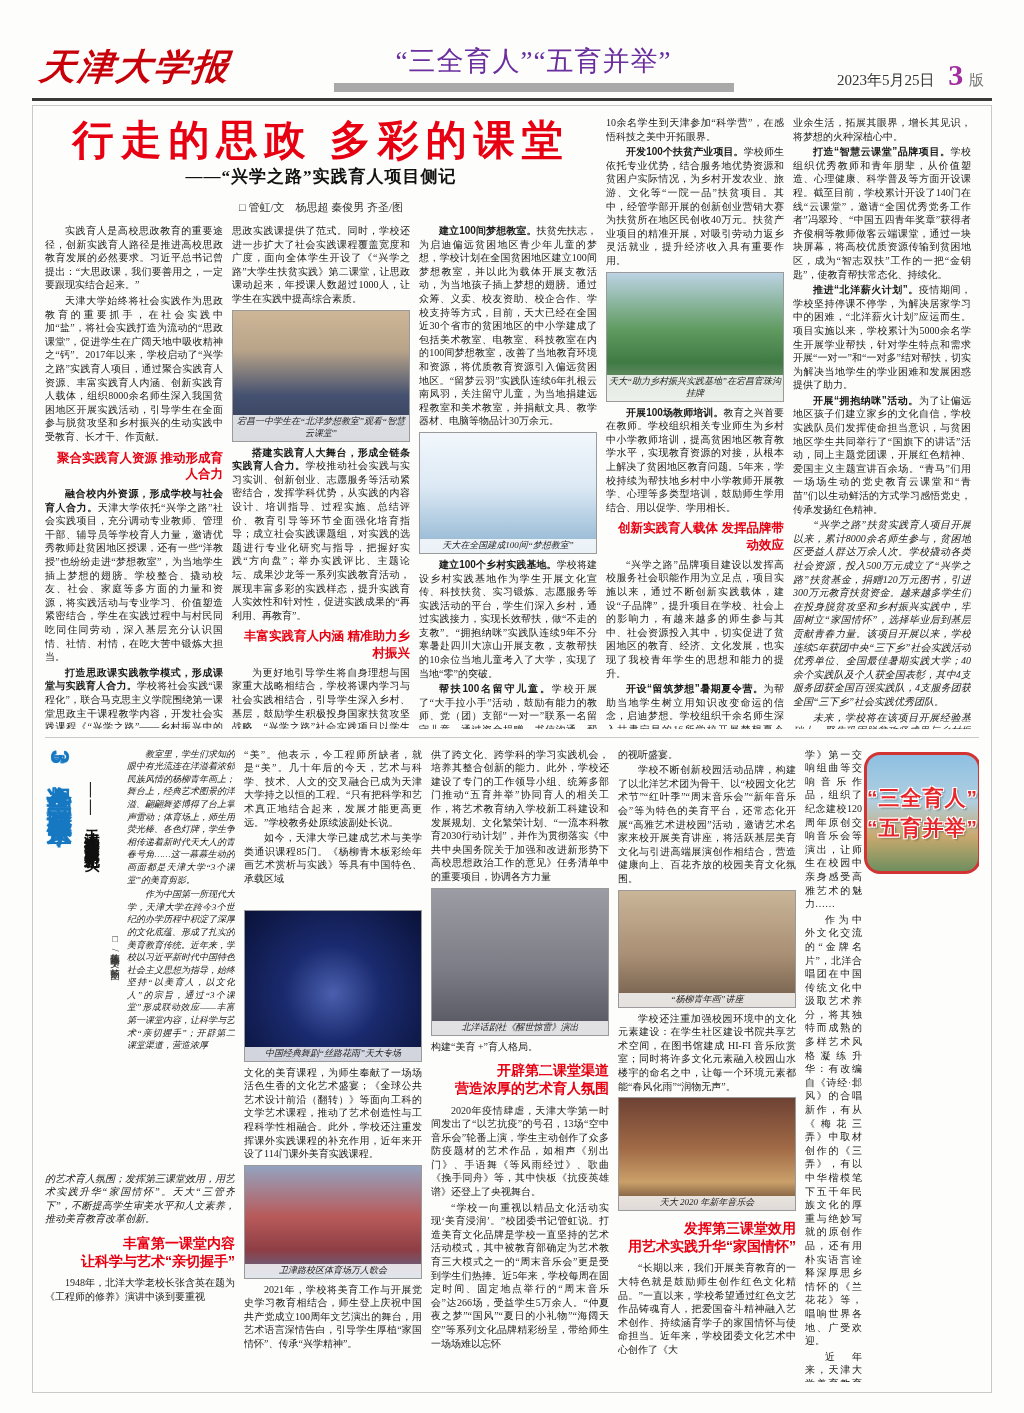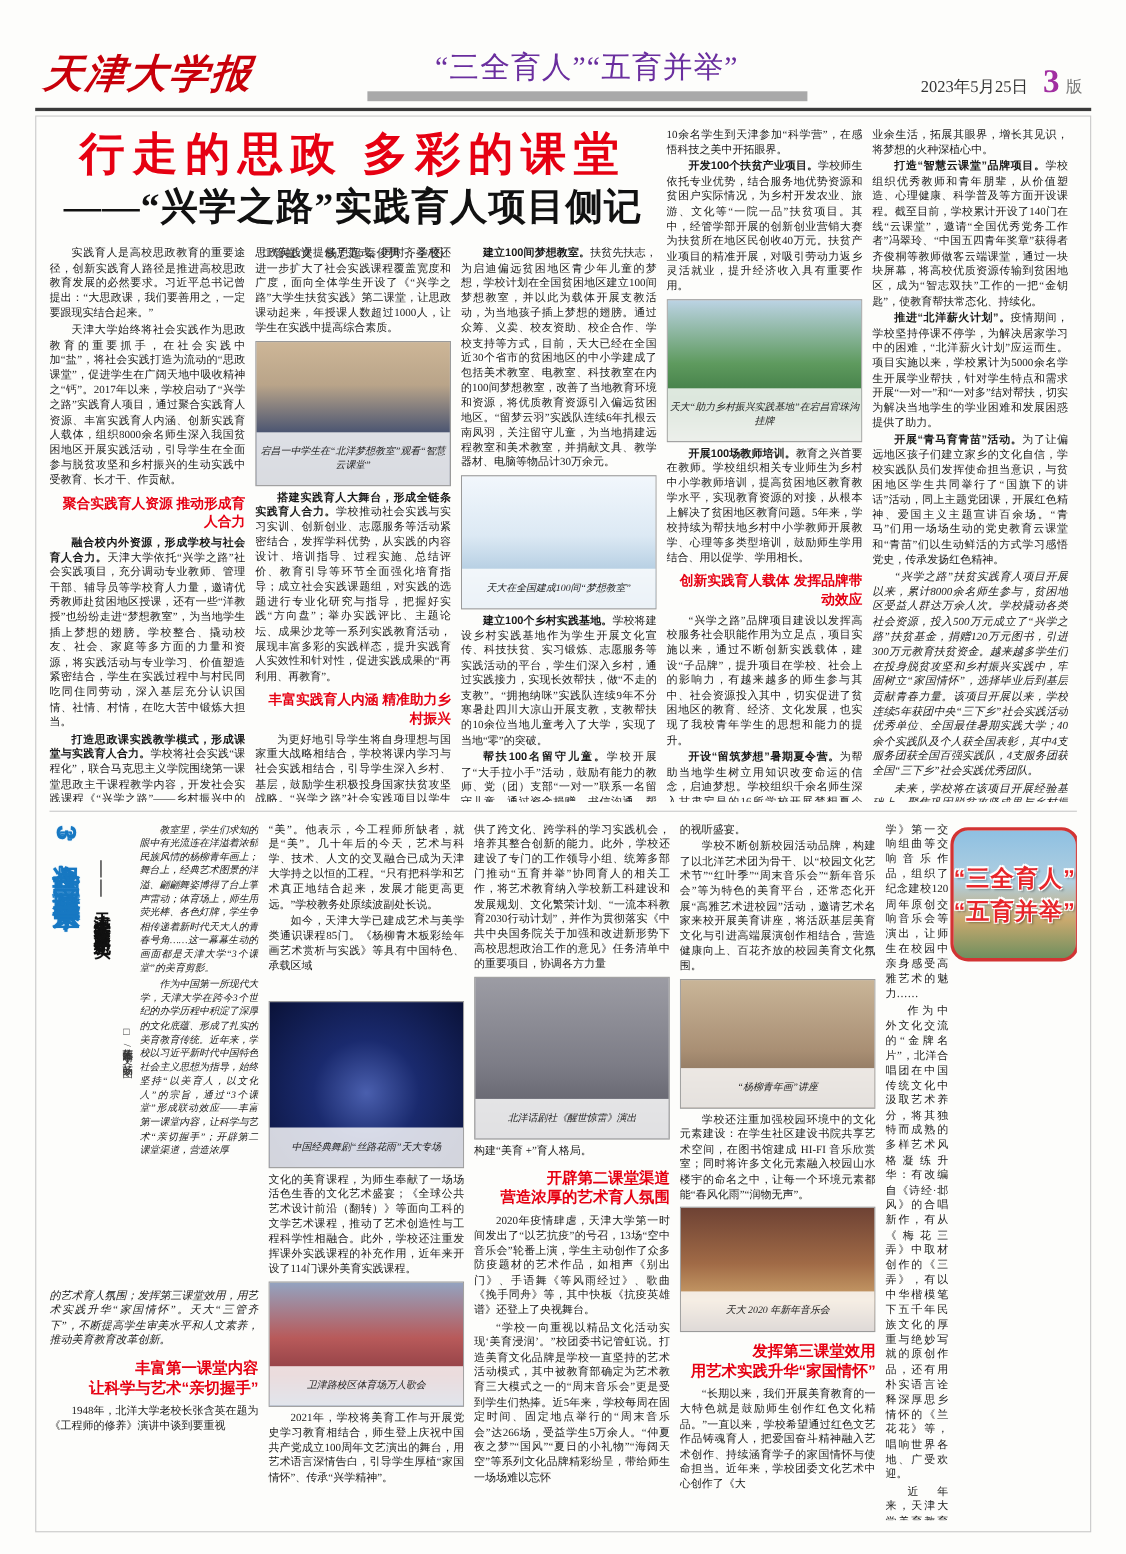--- a/index.html
+++ b/index.html
@@ -16,37 +16,37 @@
   .pageno{color:#a12fa1;margin:0 2px 0 10px;}
   .pagelabel{color:#777;}
   .rule{height:3px;background:#3a3a3a;margin:6px 0 0;}
   
   .content-box{border:1px solid #c9c9c9;margin-top:4px;height:1288px;box-sizing:border-box;padding:10px 12px;display:flex;flex-direction:column;}
   
   .top-article{display:flex;gap:9px;height:618px;overflow:hidden;}
   .left-group{width:552px;flex:none;display:flex;flex-direction:column;}
   .headline-block{height:108px;text-align:center;flex:none;}
   .headline{font-size:41px;font-weight:900;color:#e60012;letter-spacing:7px;margin:2px 0 0;line-height:1.1;}
-  .subheadline{font-size:34px;font-weight:900;color:#111;margin:2px 0 12px;letter-spacing:1px;}
+  .subheadline{font-size:17px;font-weight:900;color:#111;margin:2px 0 12px;letter-spacing:1px;}
   .byline{font-size:11px;color:#333;margin-top:5px;}
   .cols3{display:flex;gap:9px;flex:1;overflow:hidden;}
   .col{width:178px;flex:none;overflow:hidden;}
   .cols3 .col{height:100%;}
   .col.tall{height:100%;}
   
   .body-p{font-size:10px;line-height:1.36;text-align:justify;text-indent:2em;margin:0 0 2px;}
   .body-p .lead{font-family:"Liberation Sans","DejaVu Sans",sans-serif;font-weight:700;}
   .noindent{text-indent:0;}
   .kaiti{font-style:italic;}
   .col-subhead{font-family:"Liberation Sans","DejaVu Sans",sans-serif;color:#e60012;font-size:12.5px;font-weight:700;text-align:right;margin:6px 0 5px;line-height:1.3;}
   .col-subhead.two-line{font-size:14px;margin:8px 0 6px;}
   
   .photo{position:relative;margin:4px 0;border:1px solid #9a9a9a;overflow:hidden;}
   .photo figcaption{position:absolute;left:0;right:0;bottom:0;background:rgba(255,255,255,.82);color:#222;
-       font-size:9px;font-style:italic;text-align:center;padding:12px 2px;line-height:1.3;}
+       font-size:9px;font-style:italic;text-align:center;padding:1px 2px;line-height:1.3;}
   .ph-classroom{background:linear-gradient(180deg,#cdb697 0%,#b9a489 30%,#455170 65%,#2e3a55 100%);}
   .ph-bright{background:linear-gradient(180deg,#f2f7fc 0%,#dce9f4 45%,#a9c6dd 80%,#8fb4d2 100%);}
   .ph-ceremony{background:linear-gradient(180deg,#bcd3e4 0%,#5e9a5e 45%,#3f7a44 70%,#9aa98f 100%);}
   .ph-dance{background:radial-gradient(circle at 50% 55%,#4a5fae 0%,#1a2a6e 40%,#0a1238 100%);}
   .ph-drama{background:linear-gradient(180deg,#9c9ca4 0%,#7c7c86 55%,#54545e 100%);}
   .ph-lecture{background:linear-gradient(180deg,#c9b598 0%,#a98f74 55%,#6e5a48 100%);}
   .ph-stadium{background:linear-gradient(180deg,#93a3c0 0%,#b85a5a 45%,#8e3e44 75%,#5a6f96 100%);}
   .ph-concert{background:linear-gradient(180deg,#6e4234 0%,#a06a46 45%,#caa06a 75%,#4e3226 100%);}
   
   .bottom-article{display:flex;gap:9px;border-top:1px solid #c9c9c9;margin-top:8px;padding-top:10px;height:640px;overflow:hidden;}
@@ -129,21 +129,21 @@
           </figure>
           <p class="body-p"><b class="lead">开展100场教师培训。</b>教育之兴首要在教师。学校组织相关专业师生为乡村中小学教师培训，提高贫困地区教育教学水平，实现教育资源的对接，从根本上解决了贫困地区教育问题。5年来，学校持续为帮扶地乡村中小学教师开展教学、心理等多类型培训，鼓励师生学用结合、用以促学、学用相长。</p>
           <h3 class="col-subhead">创新实践育人载体 发挥品牌带动效应</h3>
           <p class="body-p">“兴学之路”品牌项目建设以发挥高校服务社会职能作用为立足点，项目实施以来，通过不断创新实践载体，建设“子品牌”，提升项目在学校、社会上的影响力，有越来越多的师生参与其中、社会资源投入其中，切实促进了贫困地区的教育、经济、文化发展，也实现了我校青年学生的思想和能力的提升。</p>
           <p class="body-p"><b class="lead">开设“留筑梦想”暑期夏令营。</b>为帮助当地学生树立用知识改变命运的信念，启迪梦想。学校组织千余名师生深入甘肃宕昌的16所学校开展梦想夏令营，围绕自强自立、生涯规划、学习兴趣激发等主题设计课程，从根本上筑梦想、拔穷根。期间，学校实践队师生深入当地进行家访，开展了文化墙绘制、社会调查等实践活动。夏令营活动丰富了当地孩子们的</p>
         </div>
       <div class="col tall">
           <p class="body-p noindent">业余生活，拓展其眼界，增长其见识，将梦想的火种深植心中。</p>
           <p class="body-p"><b class="lead">打造“智慧云课堂”品牌项目。</b>学校组织优秀教师和青年朋辈，从价值塑造、心理健康、科学普及等方面开设课程。截至目前，学校累计开设了140门在线“云课堂”，邀请“全国优秀党务工作者”冯翠玲、“中国五四青年奖章”获得者齐俊桐等教师做客云端课堂，通过一块块屏幕，将高校优质资源传输到贫困地区，成为“智志双扶”工作的一把“金钥匙”，使教育帮扶常态化、持续化。</p>
           <p class="body-p"><b class="lead">推进“北洋薪火计划”。</b>疫情期间，学校坚持停课不停学，为解决居家学习中的困难，“北洋薪火计划”应运而生。项目实施以来，学校累计为5000余名学生开展学业帮扶，针对学生特点和需求开展“一对一”和“一对多”结对帮扶，切实为解决当地学生的学业困难和发展困惑提供了助力。</p>
-          <p class="body-p"><b class="lead">开展“青马育青苗”活动。</b>为了让偏远地区孩子们建立家乡的文化自信，学校实践队员们发挥使命担当意识，与贫困地区学生共同举行了“国旗下的讲话”活动，同上主题党团课，开展红色精神、爱国主义主题宣讲百余场。“青马”们用一场场生动的党史教育云课堂和“青苗”们以生动鲜活的方式学习感悟党史，传承发扬红色精神。</p>
+          <p class="body-p"><b class="lead">开展“拥抱纳咪”活动。</b>为了让偏远地区孩子们建立家乡的文化自信，学校实践队员们发挥使命担当意识，与贫困地区学生共同举行了“国旗下的讲话”活动，同上主题党团课，开展红色精神、爱国主义主题宣讲百余场。“青马”们用一场场生动的党史教育云课堂和“青苗”们以生动鲜活的方式学习感悟党史，传承发扬红色精神。</p>
           <p class="body-p kaiti">“兴学之路”扶贫实践育人项目开展以来，累计8000余名师生参与，贫困地区受益人群达万余人次。学校撬动各类社会资源，投入500万元成立了“兴学之路”扶贫基金，捐赠120万元图书，引进300万元教育扶贫资金。越来越多学生们在投身脱贫攻坚和乡村振兴实践中，牢固树立“家国情怀”，选择毕业后到基层贡献青春力量。该项目开展以来，学校连续5年获团中央“三下乡”社会实践活动优秀单位、全国最佳暑期实践大学；40余个实践队及个人获全国表彰，其中4支服务团获全国百强实践队，4支服务团获全国“三下乡”社会实践优秀团队。</p>
           <p class="body-p kaiti">未来，学校将在该项目开展经验基础上，聚焦巩固脱贫攻坚成果与乡村振兴的有效衔接，不断创新载体平台，引导学生把论文写在中国大地上，形成具有天大特色的实践育人模式。</p>
         </div>
     </section>
 
     <section class="bottom-article">
       <div class="groupA">
         <div class="vert-block">
           <div class="vert-title">『3个课堂』联动 谱写校园华美乐章</div>
           <div class="vert-sub">——天津大学美育教育改革创新纪实</div>

